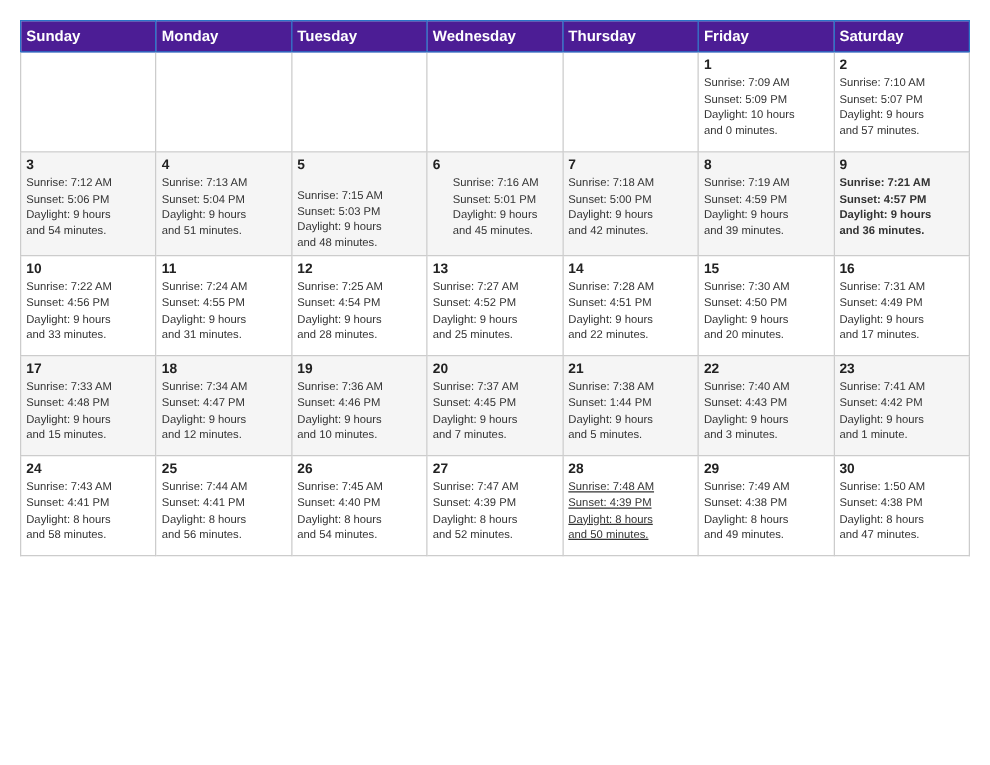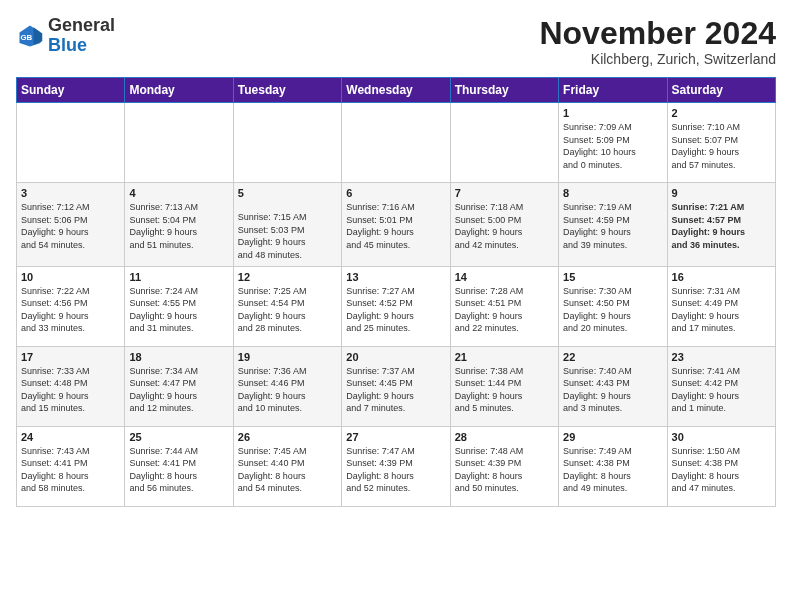--- a/index.html
+++ b/index.html
@@ -90,37 +90,20 @@
       color: #333;
     }
     .empty-cell {
       background: #fff !important;
     }
   </style>
 </head>
 <body>
 
 <div class="page">
-  <div class="header">
-    <div class="logo">
-      <svg class="logo-icon" viewBox="0 0 32 32">
-        <polygon points="16,4 28,12 28,24 16,28 4,24 4,12" fill="#2a75c7"></polygon>
-        <polygon points="20,6 30,13 30,22 20,26" fill="#1a5fa0"></polygon>
-        <text x="5" y="20" font-size="9" fill="white" font-weight="bold">GB</text>
-      </svg>
-      <div class="logo-text">
-        <span class="logo-general">General</span><br>
-        <span class="logo-blue">Blue</span>
-      </div>
-    </div>
-    <div class="title-block">
-      <div class="month-title">November 2024</div>
-      <div class="location">Kilchberg, Zurich, Switzerland</div>
-    </div>
-  </div>
 
   <table>
     <thead>
       <tr>
       <th>Sunday</th>
           <th>Monday</th>
           <th>Tuesday</th>
           <th>Wednesday</th>
           <th>Thursday</th>
           <th>Friday</th>
@@ -166,21 +149,21 @@
           </td>
           <td>
             <span class="day-num">5</span>
             <div class="day-info" style="white-space: pre-line; margin-top: 12px;">Sunrise: 7:15 AM
 Sunset: 5:03 PM
 Daylight: 9 hours
 and 48 minutes.</div>
           </td>
           <td>
             <span class="day-num">6</span>
-            <div class="day-info" style="white-space: pre-line;">Sunrise: 7:16 AM
+            <div class="day-info" style="white-space: pre-line; margin-left: 16px;">Sunrise: 7:16 AM
 Sunset: 5:01 PM
 Daylight: 9 hours
 and 45 minutes.</div>
           </td>
           <td>
             <span class="day-num">7</span>
             <div class="day-info" style="white-space: pre-line;">Sunrise: 7:18 AM
 Sunset: 5:00 PM
 Daylight: 9 hours
 and 42 minutes.</div>
@@ -326,21 +309,21 @@
           </td>
           <td>
             <span class="day-num">27</span>
             <div class="day-info" style="white-space: pre-line;">Sunrise: 7:47 AM
 Sunset: 4:39 PM
 Daylight: 8 hours
 and 52 minutes.</div>
           </td>
           <td>
             <span class="day-num">28</span>
-            <div class="day-info" style="white-space: pre-line;">Sunrise: 7:48 AM
+            <div class="day-info" style="white-space: pre-line; text-decoration: underline;">Sunrise: 7:48 AM
 Sunset: 4:39 PM
 Daylight: 8 hours
 and 50 minutes.</div>
           </td>
           <td>
             <span class="day-num">29</span>
             <div class="day-info" style="white-space: pre-line;">Sunrise: 7:49 AM
 Sunset: 4:38 PM
 Daylight: 8 hours
 and 49 minutes.</div>

